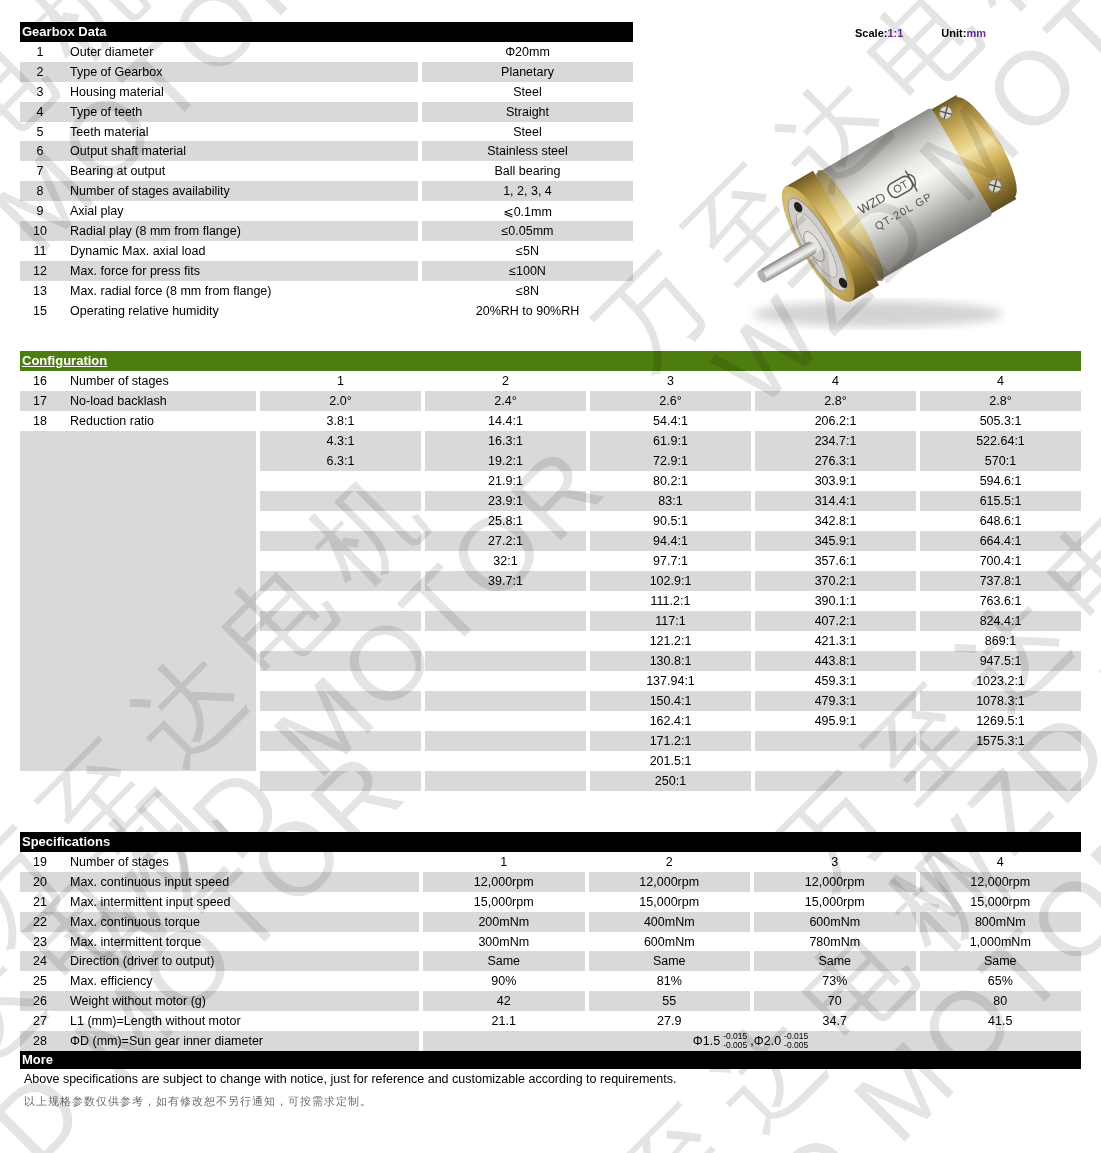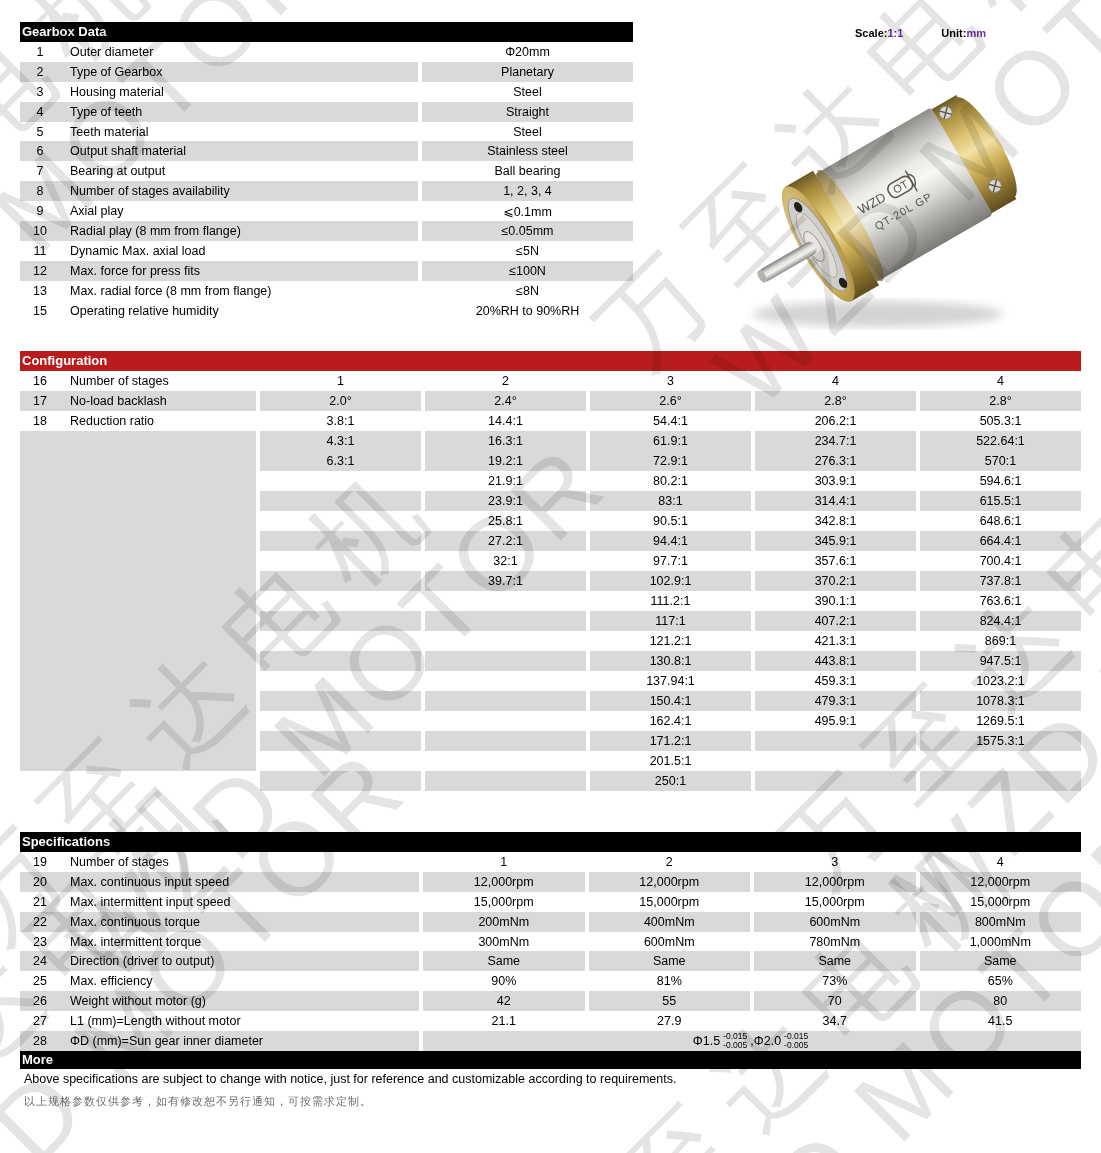--- a/index.html
+++ b/index.html
@@ -7,21 +7,21 @@
     width:1101px;height:1153px;position:relative;overflow:hidden;
     background:#ffffff;font-family:"Liberation Sans",sans-serif;color:#000;
   }
   
   .bar{
     position:absolute;left:20px;height:20px;line-height:20px;
     color:#fff;font-size:13px;font-weight:bold;padding-left:2px;
     box-sizing:border-box;z-index:2;
   }
   .bar.black{background:#000;}
-  .bar.purple{background:#b91c1c;}
+  .bar.purple{background:#4d7c0f;text-decoration:underline;}
   
   .tbl{position:absolute;left:20px;z-index:1;}
   .trow{display:flex;align-items:center;font-size:12.5px;}
   .cell{height:100%;display:flex;align-items:center;justify-content:center;box-sizing:border-box;}
   .lblcell{justify-content:flex-start;}
   .num{width:40px;text-align:center;flex:0 0 40px;display:inline-block;}
   .lab{padding-left:10px;}
   .gut{width:4px;flex:0 0 4px;height:100%;background:#fff;}
   .gray{background:#d9d9d9;}
   

